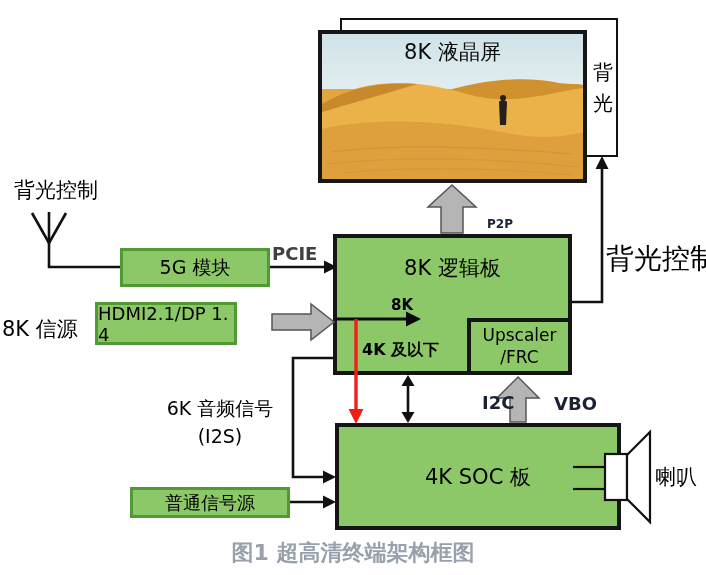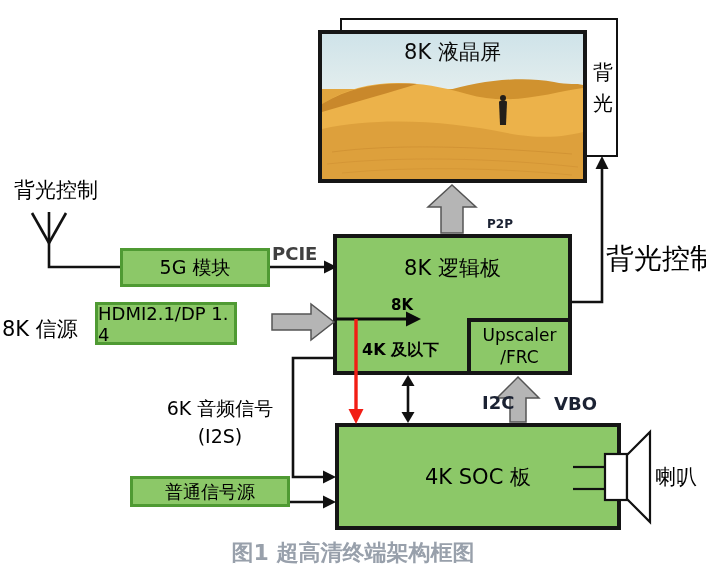--- a/index.html
+++ b/index.html
@@ -17,21 +17,21 @@
   
   .gbox{background:#8CC868;box-sizing:border-box;z-index:2;display:flex;align-items:center;justify-content:center;}
   .bigbox{border:4px solid #151515;}
   .smallbox{border:3px solid #4F9A33;}
   #logic-box{left:333px;top:234px;width:239px;height:141px;align-items:flex-start;}
   #logic-box .lbl{margin-top:16px;font-size:21px;}
   #upscaler-box{left:467px;top:318px;width:105px;height:57px;flex-direction:column;line-height:1.25;font-size:17px;z-index:2;}
   #soc-box{left:335px;top:423px;width:286px;height:107px;font-size:21px;}
   #g5-box{left:120px;top:248px;width:150px;height:39px;font-size:19px;}
   #hdmi-box{left:95px;top:302px;width:142px;height:43px;font-size:18px;}
-  #normal-box{left:130px;top:476px;width:160px;height:31px;font-size:18px;}
+  #normal-box{left:130px;top:487px;width:160px;height:31px;font-size:18px;}
   
   #wires{left:0;top:0;width:706px;height:575px;z-index:3;pointer-events:none;}
   
   .flabel{z-index:4;white-space:nowrap;}
   #antenna-label{left:14px;top:176px;font-size:21px;}
   #source8k-label{left:2px;top:315px;font-size:21px;}
   #pcie-label{left:272px;top:243px;font-size:18px;font-weight:700;color:#404040;}
   #p2p-label{left:487px;top:197px;font-size:12px;font-weight:700;color:#1b2233;margin-top:20px;}
   #beiguang-label{left:590px;top:57px;width:26px;text-align:center;font-size:20px;line-height:31px;white-space:normal;word-break:break-all;}
   #bgctrl-label{left:606px;top:240px;font-size:28px;}

